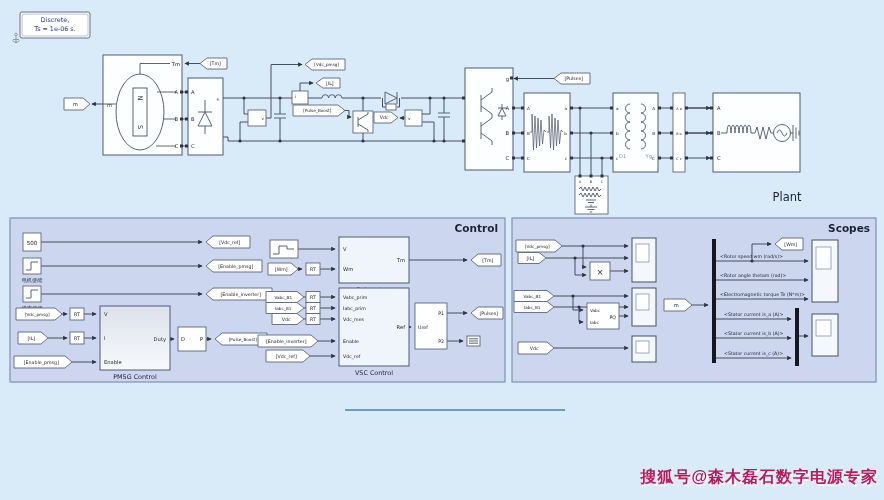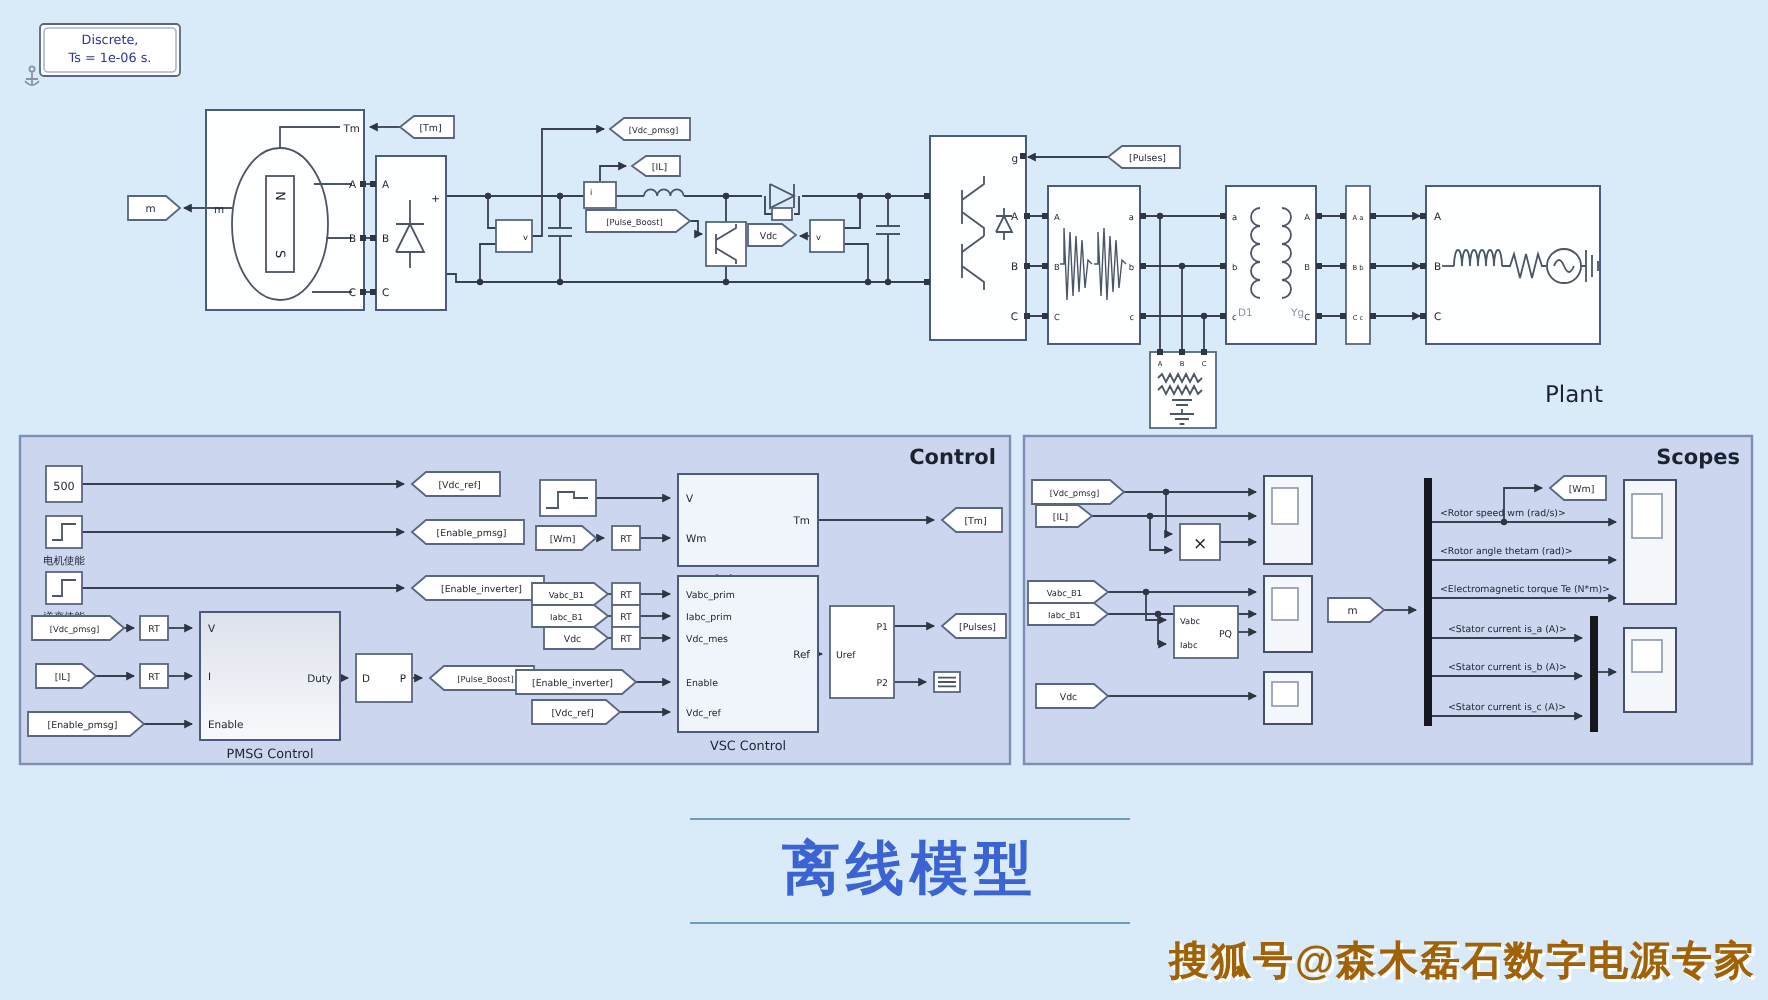--- a/index.html
+++ b/index.html
@@ -17,22 +17,22 @@
   .blk{fill:#fdfeff;stroke:#4c5a7d;stroke-width:1;}
   .blk2{fill:#ffffff;stroke:#5a6680;stroke-width:0.9;}
   .panel{fill:#cdd6ef;stroke:#7f8fb3;stroke-width:1.2;}
   .tagp{fill:#ffffff;stroke:#5a6680;stroke-width:0.9;}
   .scope{fill:#f4f7fb;stroke:#44506b;stroke-width:1;}
   .screen{fill:#ffffff;stroke:#8b96ab;stroke-width:0.8;}
   .busbar{fill:#15181f;}
   .title-box{position:absolute;left:345px;top:409px;width:220px;text-align:center;}
   .title-rule{border-top:1px solid #6f9cba;height:0;}
   .title-text{font-size:29px;font-weight:bold;color:#3c63d2;letter-spacing:3px;margin:5px 0 6px 0;}
-  .watermark{position:absolute;top:467px;right:6px;font-size:20px;font-weight:bold;
-    color:#a16207;letter-spacing:1px;text-shadow:1.5px 1.5px 0 rgba(255,255,255,0.95);}
+  .watermark{position:absolute;top:467px;right:6px;font-size:16px;font-weight:bold;
+    color:#be185d;letter-spacing:1px;text-shadow:1.5px 1.5px 0 rgba(255,255,255,0.95);}
 </style>
 </head>
 <body>
 
 <svg width="884" height="500" viewBox="0 0 884 500">
   <defs>
     <marker id="arr" viewBox="0 0 6 6" refX="5.2" refY="3" markerWidth="5" markerHeight="5" orient="auto">
       <path d="M0,0 L6,3 L0,6 Z" fill="#2f3542"></path>
     </marker>
     <linearGradient id="gradBlk" x1="0" y1="0" x2="0" y2="1">
@@ -592,17 +592,16 @@
       <circle cx="583" cy="246" r="1.6"></circle>
       <circle cx="575" cy="258" r="1.6"></circle>
       <circle cx="573" cy="296" r="1.6"></circle>
       <circle cx="579" cy="307" r="1.6"></circle>
       <circle cx="752" cy="261" r="1.6"></circle>
     </g>
 </svg>
 
 <div class="title-box">
   <div class="title-rule"></div>
-  <div class="title-text">离线模型</div>
   <div class="title-rule"></div>
 </div>
 
 <div class="watermark">搜狐号@森木磊石数字电源专家</div>
 
 </body></html>

